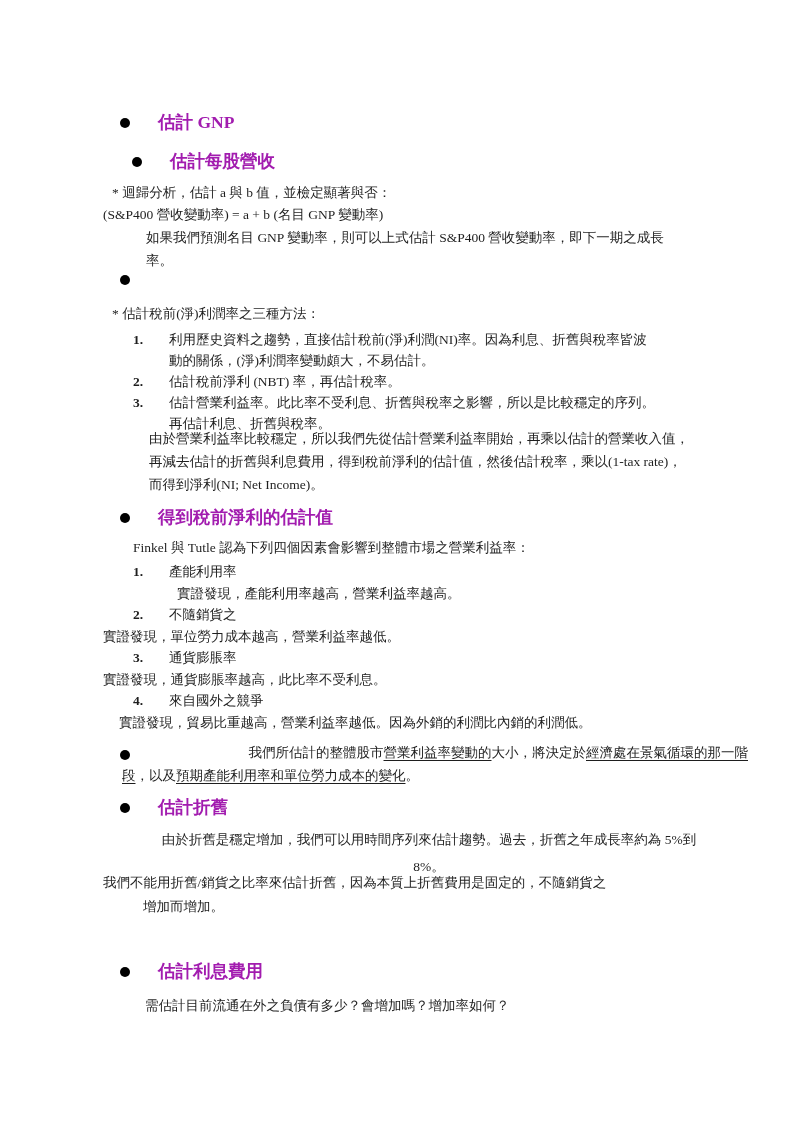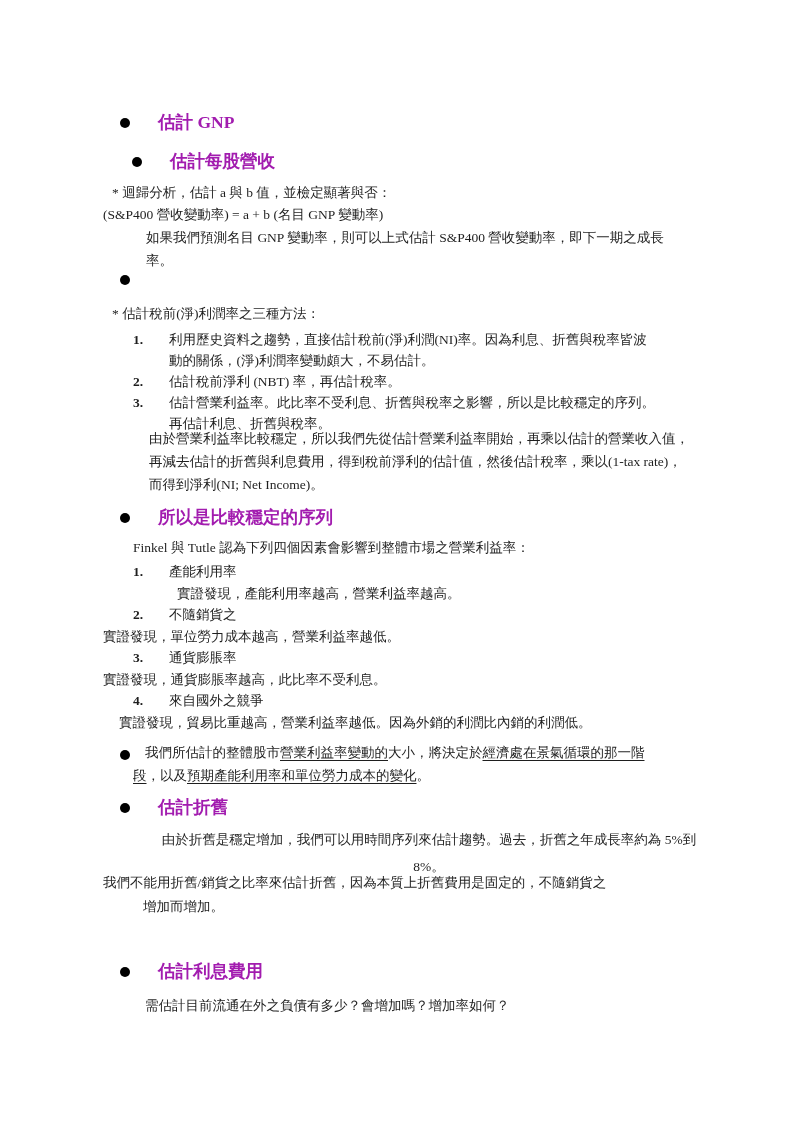--- a/index.html
+++ b/index.html
@@ -18,22 +18,22 @@
   .lh24 { line-height:24px; }
   .bold { font-weight:normal; }
   .u { text-decoration:underline; text-underline-offset:3px; }
   .fl { display:flex; }
   .num { flex:0 0 36px; font-weight:bold; }
   .litext { flex:1; }
   .ind30 { padding-left:30px; }
   .ind32 { margin-left:16px; }
   .ind40 { margin-left:40px; }
   .ind74 { margin-left:74px; }
-  .s5line1 { margin-left:25px; }
-  .s5line2 { margin-left:13px; }
+  .s5line1 { margin-left:25px;text-align:right; }
+  .s5line2 { margin-left:2px; }
 </style>
 </head>
 <body>
 
 <div class="page">
 
 
   <div class="abs h" style="top:110px; left:120px;">
     <span class="dot"></span>
     <span>估計 GNP</span>
@@ -79,21 +79,21 @@
   </div>
 
   <div class="abs t13" style="top:427px; left:111px; width:650px;margin-left:38px;">
     <div><span>由於</span><span class="bold">營業利益率比較穩定</span><span>，所以我們先從估計營業利益率開始，再乘以估計的營業收入值，</span></div>
     <div>再減去估計的折舊與利息費用，得到稅前淨利的估計值，然後估計稅率，乘以(1-tax rate)，</div>
     <div><span>而得到</span><span class="bold">淨利</span><span>(NI; Net Income)。</span></div>
   </div>
 
   <div class="abs h" style="top:505px; left:120px;">
     <span class="dot"></span>
-    <span>所以是比較穩定的序列</span>
+    <span>得到稅前淨利的估計值</span>
   </div>
 
   <div class="abs t13 bold" style="top:536px; left:133px;">Finkel 與 Tutle 認為下列四個因素會影響到整體市場之營業利益率：</div>
 
   <div class="abs t13 lh215" style="top:561px; left:103px; width:650px;">
     <div class="fl ind30">
       <span class="num">1.</span>
       <span class="bold">產能利用率</span>
     </div>
     <div class="ind74"><span>實證發現，</span><span class="bold">產能利用率越高，營業利益率越高</span><span>。</span></div>

